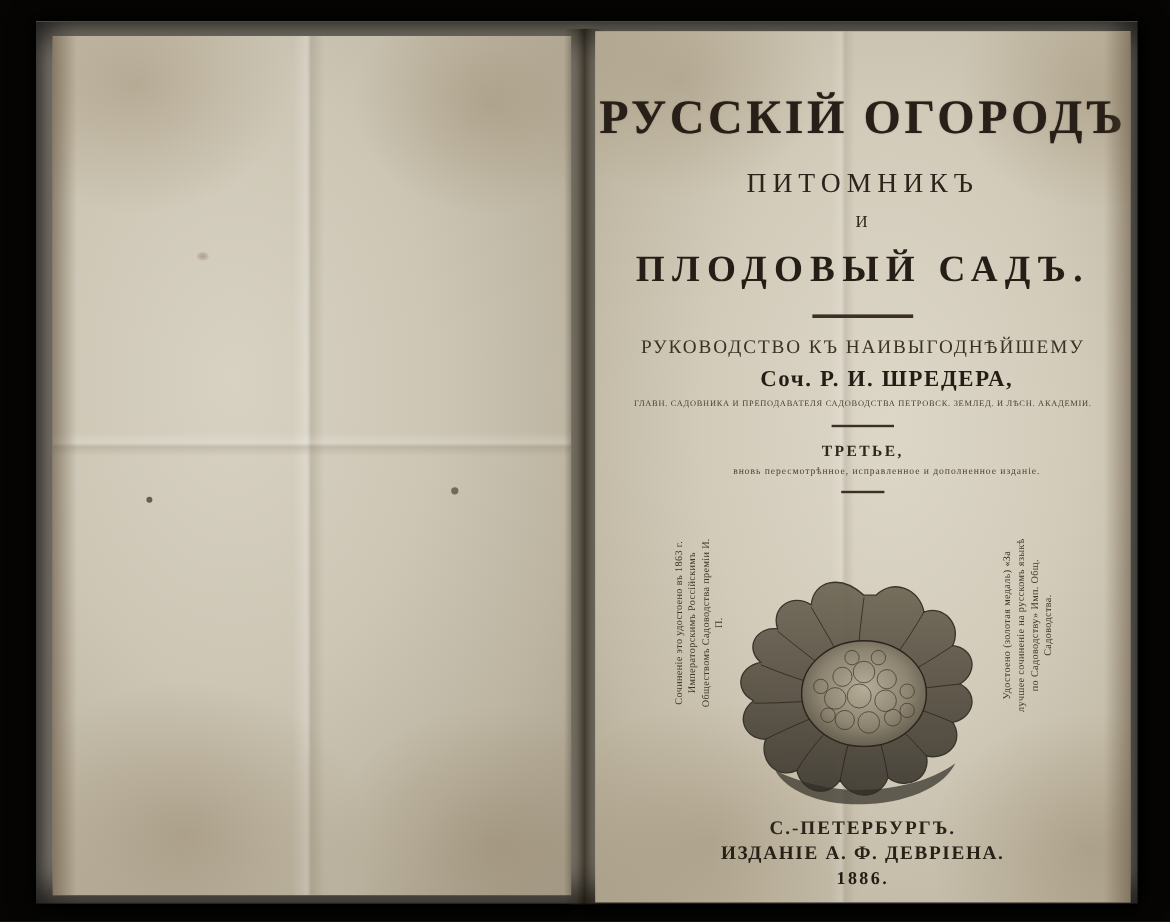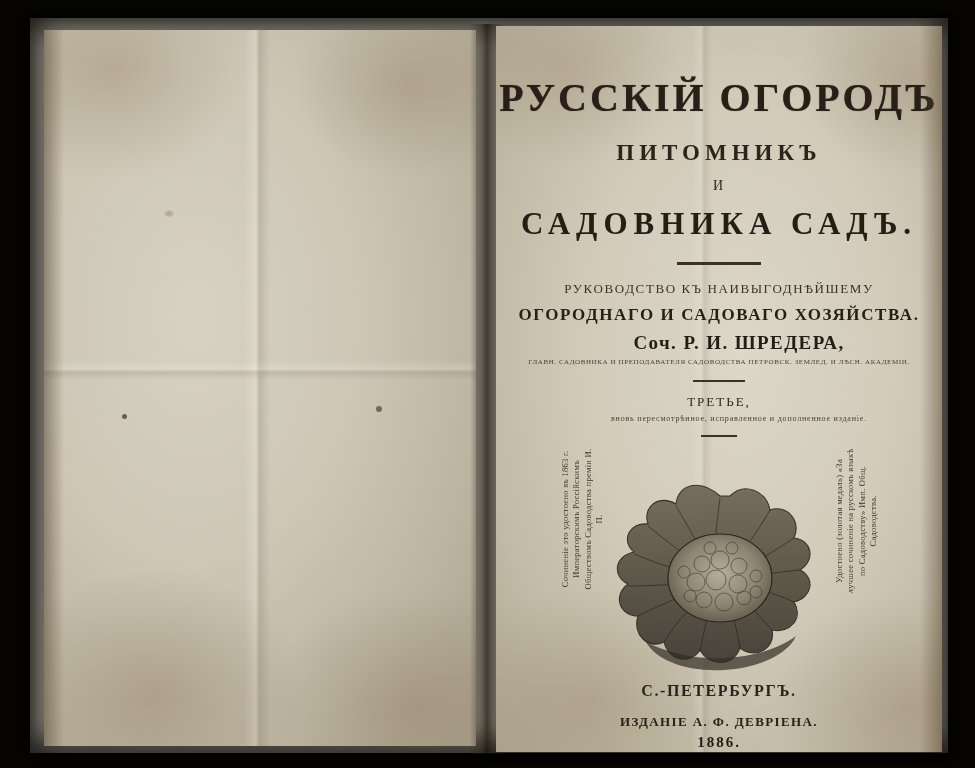--- a/index.html
+++ b/index.html
@@ -119,21 +119,21 @@
     font-family: "Liberation Serif", serif;
     font-weight: bold;
     font-size: 40px;
     letter-spacing: 3px;
     line-height: 1;
     color: #282018;
     text-shadow: 0 0 1px rgba(60,50,35,0.55);
   }
   .t-sub1 {
     font-size: 23px;
-    font-weight: bold;
+    font-weight: normal;
     letter-spacing: 5px;
     margin-top: 22px;
     color: #2c241b;
   }
   .t-and {
     font-size: 14px;
     letter-spacing: 2px;
     margin-top: 12px;
     color: #33291e;
   }
@@ -147,21 +147,21 @@
   .rule {
     width: 84px;
     height: 3px;
     background: #3a3025;
     margin: 20px auto 16px auto;
   }
   .rule.short { width: 52px; height: 2px; margin: 14px auto 10px auto;}
   .rule.tiny  { width: 36px; height: 2px; margin: 12px auto 9px auto;}
 
   .t-line-small {
-    font-size: 13px;
+    font-size: 16px;
     letter-spacing: 1.6px;
     color: #3b3125;
     margin-top: 3px;
     font-variant: small-caps;
   }
   .t-line-smaller {
     font-size: 9.5px;
     letter-spacing: 1.1px;
     color: #43392c;
     margin-top: 3px;
@@ -185,21 +185,21 @@
     font-size: 7px;
     letter-spacing: 0.6px;
     color: #4a4033;
     margin-top: 4px;
   }
   .t-edition {
     font-size: 13px;
     letter-spacing: 2px;
     color: #2e271d;
     margin-top: 12px;
-    font-weight: normal;
+    font-weight: bold;
   }
   .t-edition-sub {
     font-size: 8px;
     letter-spacing: 0.8px;
     color: #4a4033;
     margin-top: 4px;
     padding-left: 40px;
   }
   .t-illus {
     font-size: 11px;
@@ -248,25 +248,25 @@
     top: 656px;
     text-align: center;
   }
   .imp-city {
     font-size: 16px;
     font-weight: bold;
     letter-spacing: 1.6px;
     color: #2b241b;
   }
   .imp-pub {
-    font-size: 13px;
+    font-size: 16px;
     font-weight: bold;
     letter-spacing: 1.4px;
     color: #282118;
-    margin-top: 14px;
+    margin-top: 3px;
   }
   .imp-year {
     font-size: 15px;
     font-weight: bold;
     letter-spacing: 2px;
     color: #231c14;
     margin-top: 4px;
     text-align: center;
   }
 
@@ -309,28 +309,27 @@
       <div class="crease" style="left:196px; top:0; width:20px; height:726px; background:linear-gradient(to right, rgba(255,255,255,0), rgba(255,255,255,0.14) 45%, rgba(120,110,92,0.16) 62%, rgba(255,255,255,0));"></div>
 
       <div id="title-block">
 
         <div class="t-main">РУССКІЙ ОГОРОДЪ</div>
 
         <div class="t-sub1">ПИТОМНИКЪ</div>
 
         <div class="t-and">И</div>
 
-        <div class="t-main2">САДОВНИКА САДЪ.</div>
+        <div class="t-main2">ПЛОДОВЫЙ САДЪ.</div>
 
         <div class="rule"></div>
 
         <div class="t-line-small">РУКОВОДСТВО КЪ НАИВЫГОДНѢЙШЕМУ</div>
 
 
-        <div class="t-bold-line">ОГОРОДНАГО И САДОВАГО ХОЗЯЙСТВА.</div>
 
         <div class="t-author">Соч. Р. И. ШРЕДЕРА,</div>
 
         <div class="t-credentials">ГЛАВН. САДОВНИКА И ПРЕПОДАВАТЕЛЯ САДОВОДСТВА ПЕТРОВСК. ЗЕМЛЕД. И ЛѢСН. АКАДЕМІИ.</div>
 
         <div class="rule short"></div>
 
         <div class="t-edition">ТРЕТЬЕ,</div>
 
         <div class="t-edition-sub">вновь пересмотрѣнное, исправленное и дополненное изданіе.</div>

